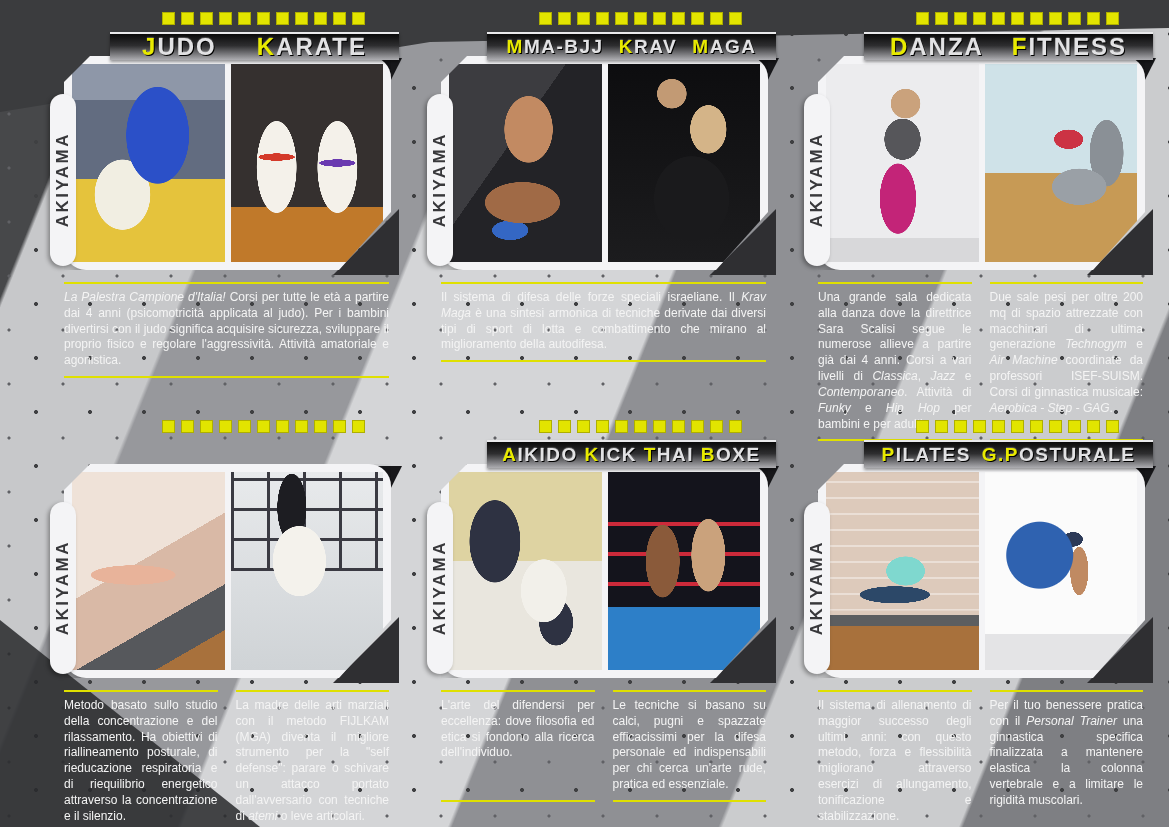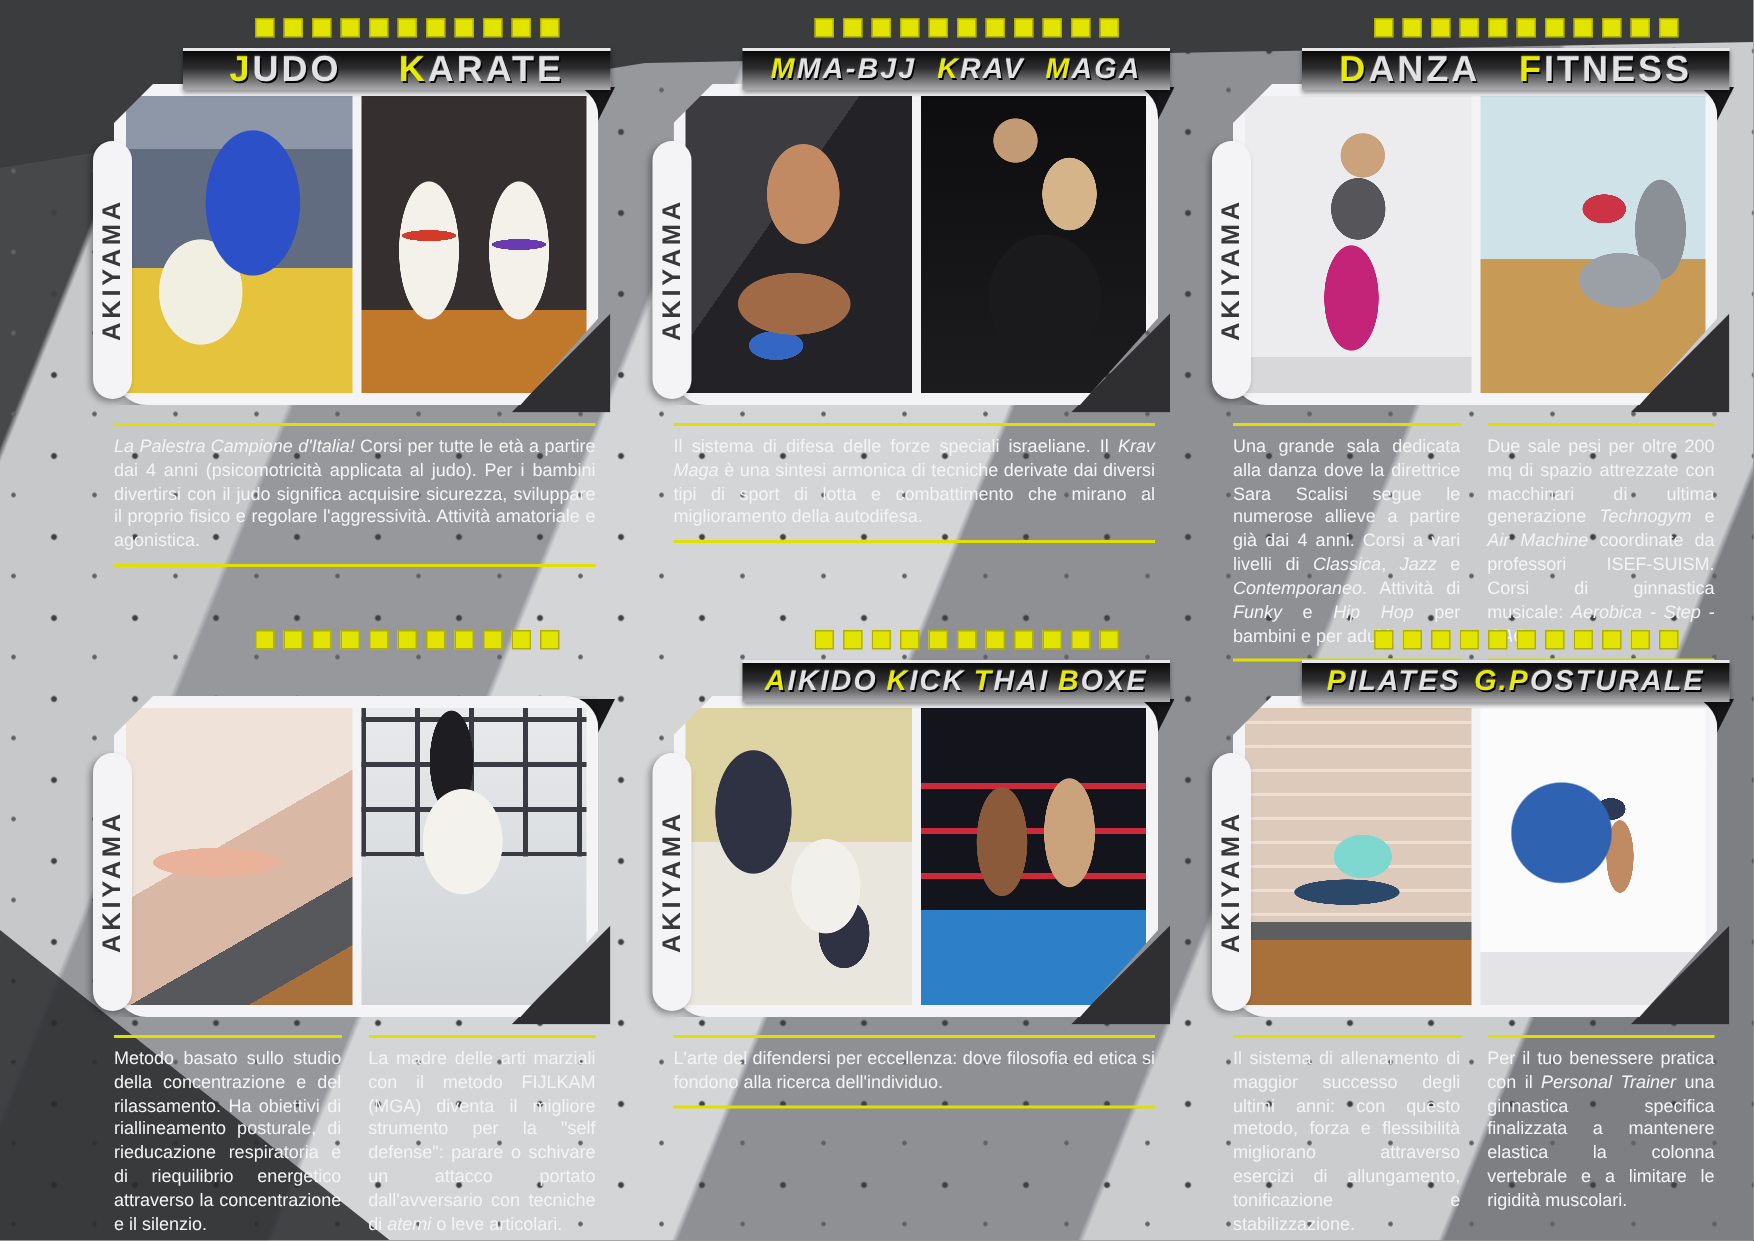--- a/index.html
+++ b/index.html
@@ -11,40 +11,40 @@
       radial-gradient(#606165 1.2px, rgba(0,0,0,0) 1.9px),
       linear-gradient(112deg,#47484a 0 8%,#c7c8ca 8.3% 20%,#97989c 20.3% 34%,#d4d5d7 34.3% 52%,#8f9094 52.3% 70%,#cbccce 70.3% 86%,#7e7f83 86.3% 100%);
     background-size:54px 54px,54px 54px,100% 100%;
     background-position:9px 7px,36px 33px,0 0;}
   .page::before{content:"";position:absolute;inset:0;background:#3b3c3e;
     clip-path:polygon(0 0,1169px 0,1169px 28px,430px 42px,0 112px);z-index:0;}
   .page::after{content:"";position:absolute;inset:0;background:rgba(40,41,43,.85);
     clip-path:polygon(0 620px,260px 827px,0 827px);z-index:0;}
 
   .grid{position:relative;z-index:2;display:grid;grid-template-columns:repeat(3,1fr);
-    gap:10px 24px;padding:12px 16px 0 30px;margin-left:28px;}
+    gap:10px 24px;padding:12px 16px 0 46px;}
 
   .panel{position:relative;height:398px;}
 
   
   .squares-row{display:flex;justify-content:flex-end;gap:6px;padding-right:34px;height:13px;margin-bottom:7px;}
   .sq{width:13px;height:13px;background:#e2e400;box-shadow:inset 0 0 0 1px rgba(110,110,0,.45);}
 
   
   .header{position:relative;height:28px;}
   .header-bar{position:relative;z-index:3;margin-left:64px;height:28px;display:flex;align-items:center;
     justify-content:space-around;padding:0 12px;
     background:linear-gradient(180deg,#0a0a0a 0%,#2e2e30 45%,#aeaeb2 100%);
     border-top:2px solid #e9e9eb;box-sizing:border-box;
     box-shadow:0 2px 3px rgba(0,0,0,.4);}
   .header-wedge{position:absolute;z-index:0;right:-3px;top:26px;width:48px;height:40px;background:#17171a;
     clip-path:polygon(0 0,100% 0,58% 100%);}
   .word{font-weight:bold;font-size:24px;letter-spacing:2px;color:#e2e2e4;
     text-shadow:1px 1px 0 #000,0 -1px 1px rgba(255,255,255,.25);white-space:nowrap;}
-  .small-title .word{font-size:19px;letter-spacing:1.5px;font-style:italic;}
+  .small-title .word{font-size:19px;letter-spacing:1.5px;}
   .word .lead{color:#e8ea00;}
 
   
   .frame-wrap{position:relative;z-index:1;margin-top:-4px;}
   .corner-dark{position:absolute;right:0px;bottom:-5px;width:66px;height:66px;background:#2f2f32;
     clip-path:polygon(100% 0,100% 100%,0 100%);}
   .frame{position:relative;margin:0 8px 0 18px;background:#f4f4f6;border-radius:22px;
     padding:8px;display:flex;gap:6px;height:198px;
     clip-path:polygon(26px 0,100% 0,100% calc(100% - 58px),calc(100% - 52px) 100%,0 100%,0 26px);
     filter:drop-shadow(4px 6px 6px rgba(0,0,0,.38));}
@@ -303,20 +303,21 @@
         <div class="frame">
           <div class="photo photo-aikido"></div>
           <div class="photo photo-kickthai"></div>
         </div>
         <div class="brand-tab">
             <span>AKIYAMA</span>
           </div>
       </div>
       <div class="cols">
         <p class="col"><span>L'arte del difendersi per eccellenza: dove filosofia ed etica si fondono alla ricerca dell'individuo.</span></p>
+        <p class="col"><span>Le tecniche si basano su calci, pugni e spazzate efficacissimi per la difesa personale ed indispensabili per chi cerca un'arte rude, pratica ed essenziale.</span></p>
       </div>
     </section>
 
     <section class="panel">
       <div class="squares-row">
           <span class="sq"></span>
           <span class="sq"></span>
           <span class="sq"></span>
           <span class="sq"></span>
           <span class="sq"></span>

